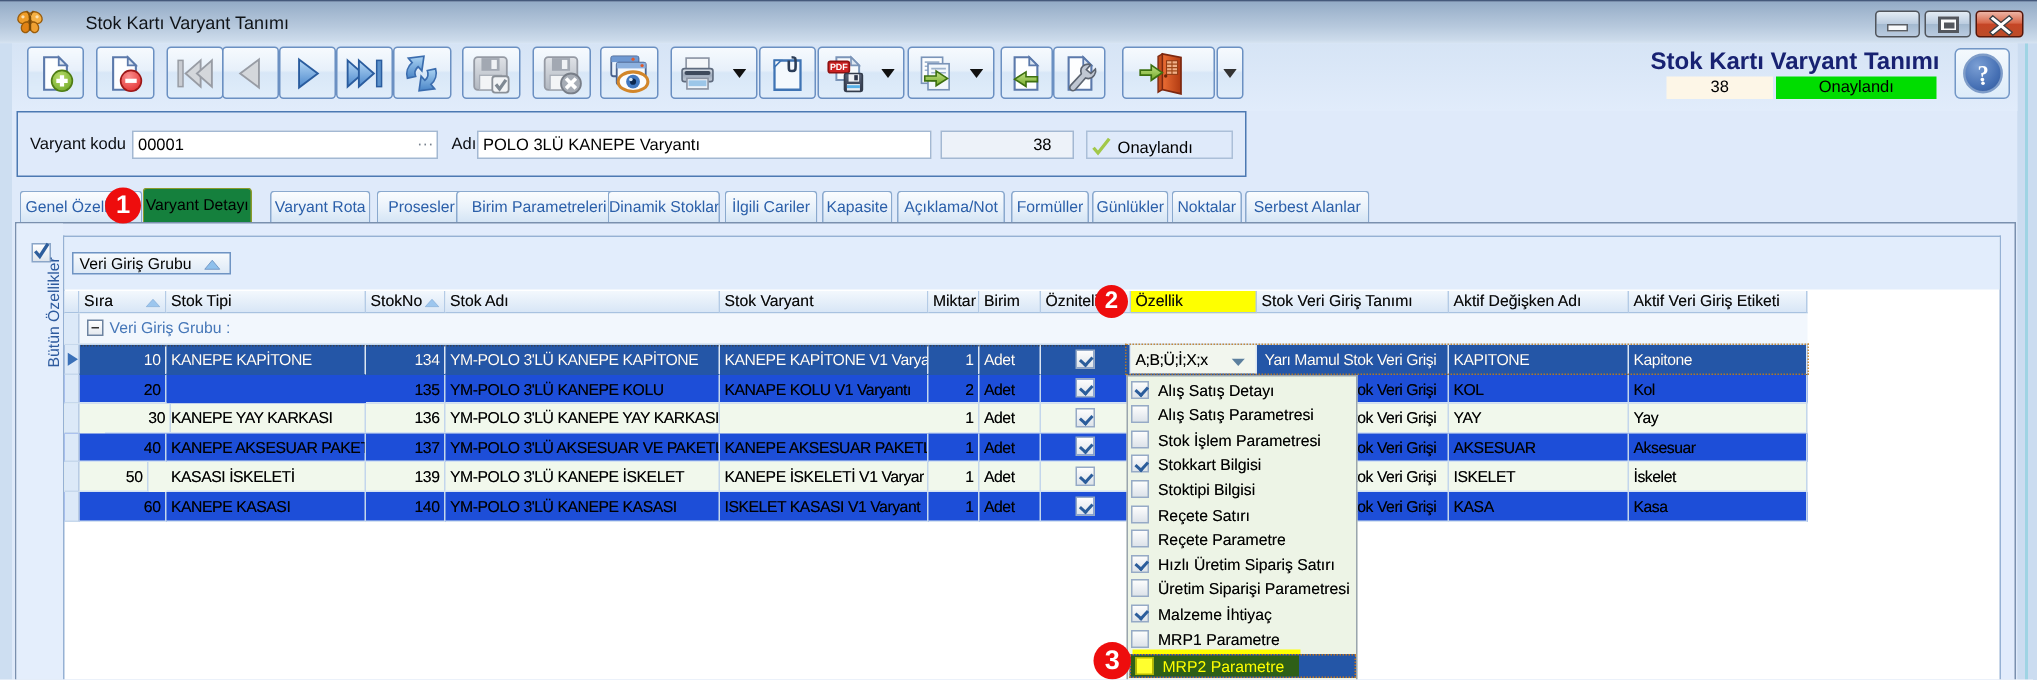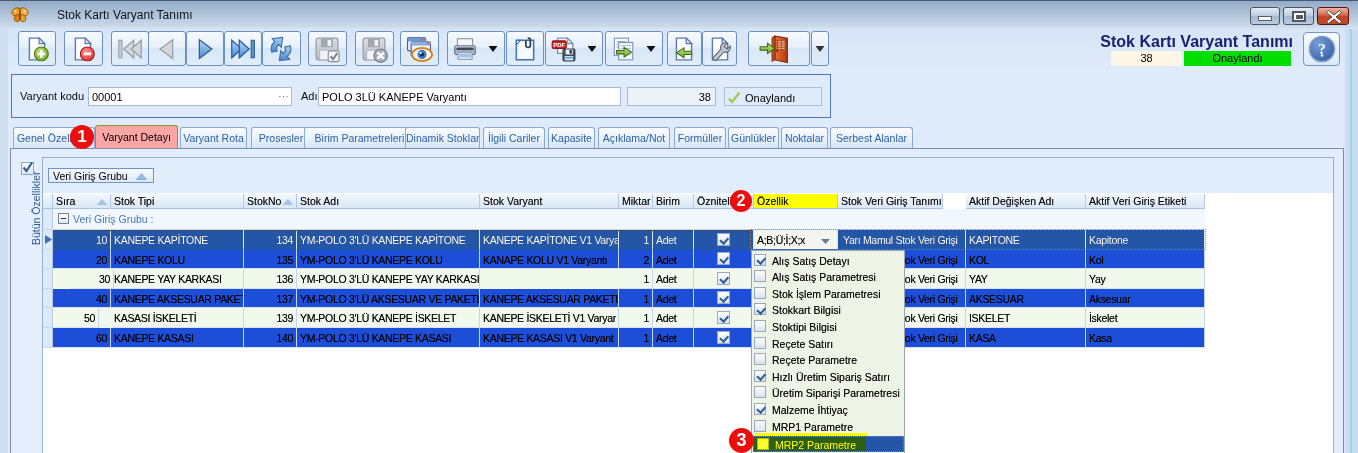--- a/index.html
+++ b/index.html
@@ -2,21 +2,21 @@
 <html><head><meta charset="utf-8"><style>
 *{margin:0;padding:0;box-sizing:border-box}
 html,body{width:1358px;height:453px;overflow:hidden}
 body{font-family:"Liberation Sans",sans-serif;position:relative;background:#cfdff2}
 .a{position:absolute}
 #ttl{left:0;top:0;width:1358px;height:29px;background:linear-gradient(#93abc6 0%,#a3b8d0 25%,#b7c9dd 60%,#ccdbeb 92%,#d8e5f2 100%);border-top:1px solid #45597b}
 .wb{top:7px;height:18px;border-radius:3px;border:1px solid #50555c}
 .tbtn{top:31px;height:35px;border:1px solid #6b90c2;border-radius:3px;background:linear-gradient(#f6fafe 0%,#e7f0fa 45%,#d8e7f7 50%,#e0edfa 100%)}
 .tbtn svg{position:absolute;left:50%;top:50%;transform:translate(-50%,-50%)}
 .flabel{font-size:11px;color:#0a0c10;top:90px}
-.ffield{top:87px;height:19px;background:#fff;border:1px solid #a3b8d2;font-size:11px;color:#000;padding:3px 4px 0 3px;white-space:nowrap}
+.ffield{top:87px;height:19px;background:#fff;border:1px solid #a3b8d2;font-size:11px;color:#000;padding:3px 14px 0 3px;white-space:nowrap}
 .tab{top:127px;height:21px;font-size:10.5px;color:#2b5fa9;text-align:center;border:1px solid #8aa9ce;border-bottom:none;border-radius:3px 3px 0 0;background:linear-gradient(#fafcfe 0%,#e8f1fa 55%,#d5e5f5 100%);padding-top:4px;white-space:nowrap;overflow:hidden}
 .hc{top:194px;height:15px;background:linear-gradient(#f3f8fd,#d8e6f6);border-right:1px solid #b4cbe6;border-bottom:1px solid #a8c2e0;font-size:10.5px;color:#0a0a0a;text-shadow:0 0 0.4px rgba(0,0,0,0.5);padding:1px 0 0 3px;overflow:hidden;white-space:nowrap}
 .c{height:100%;border-right:1px solid #c3d6ec;border-bottom:1px solid #d5e3f2;font-size:10.5px;letter-spacing:-0.3px;color:#000;text-shadow:0 0 0.4px rgba(0,0,0,0.55);padding:4px 3px 0 3px;overflow:hidden;white-space:nowrap;position:absolute;top:0}
 .num{text-align:right}
 .row{left:43px;width:1162px;position:absolute}
 .rowsel{background:#2456a7}
 .rowsel .c{color:#fff;border-right-color:#dce6f2;border-bottom-color:#2456a7}
 .rowa{background:#1d4ed8}
 .rowb{background:#f1f8ec}
 .cb{display:inline-block;width:13px;height:13px;border:1px solid #96aac6;background:linear-gradient(#fdfdfd,#dde3ea);position:relative;vertical-align:top}
@@ -310,21 +310,21 @@
 <div class="a" style="left:11px;top:74px;width:820px;height:44px;border:1px solid #4c79b2"></div>
 <div class="a flabel" style="left:20px">Varyant kodu</div>
 <div class="a ffield" style="left:88px;width:204px">00001<span style="position:absolute;right:2px;top:2px;color:#78828e">···</span></div>
 <div class="a flabel" style="left:301px">Adı</div>
 <div class="a ffield" style="left:318px;width:303px">POLO 3LÜ KANEPE Varyantı</div>
 <div class="a ffield num" style="left:627px;width:89px;background:#edf2f9;text-align:right">38</div>
 <div class="a ffield" style="left:724px;width:98px;background:transparent;border-color:#abbfd8;padding-left:2px"><svg width="15" height="14" viewBox="0 0 15 14" style="vertical-align:-3px">
       <path d="M2 7.5 L5 11 L12.5 1.5" fill="none" stroke="#a2c84a" stroke-width="2.2"></path>
     </svg> Onaylandı</div>
 <div class="a tab" style="left:13px;width:82px">Genel Özellikler</div>
-<div class="a tab" style="left:95px;width:83px;top:125px;height:23px;background:#fca5a5;color:#000;border-color:#8a9a2c;padding-top:5px">Varyant Detayı</div>
+<div class="a tab" style="left:95px;width:73px;top:125px;height:23px;background:#15803d;color:#000;border-color:#8a9a2c;padding-top:5px">Varyant Detayı</div>
 <div class="a tab" style="left:180px;width:67px">Varyant Rota</div>
 <div class="a tab" style="left:251px;width:60px">Prosesler</div>
 <div class="a tab" style="left:304px;width:111px">Birim Parametreleri</div>
 <div class="a tab" style="left:405px;width:75px">Dinamik Stoklar</div>
 <div class="a tab" style="left:483px;width:62px">İlgili Cariler</div>
 <div class="a tab" style="left:548px;width:47px">Kapasite</div>
 <div class="a tab" style="left:598px;width:72px">Açıklama/Not</div>
 <div class="a tab" style="left:674px;width:52px">Formüller</div>
 <div class="a tab" style="left:728px;width:51px">Günlükler</div>
 <div class="a tab" style="left:781px;width:47px">Noktalar</div>
@@ -349,21 +349,21 @@
 <div class="a hc" style="left:111px;width:133px;position:absolute">Stok Tipi</div>
 <div class="a hc" style="left:244px;width:53px;position:absolute">StokNo<svg width="10" height="6" viewBox="0 0 10 6" style="position:absolute;right:3px;top:5px">
       <path d="M0.5 5.5 L5 0.5 L9.5 5.5 Z" fill="#9cc6ee" stroke="#85aed8" stroke-width="0.5"></path>
     </svg></div>
 <div class="a hc" style="left:297px;width:183px;position:absolute">Stok Adı</div>
 <div class="a hc" style="left:480px;width:139px;position:absolute">Stok Varyant</div>
 <div class="a hc" style="left:619px;width:34px;position:absolute">Miktar</div>
 <div class="a hc" style="left:653px;width:41px;position:absolute">Birim</div>
 <div class="a hc" style="left:694px;width:60px;position:absolute">Öznitelik</div>
 <div class="a hc" style="left:754px;width:84px;background:#feff00;position:absolute">Özellik</div>
-<div class="a hc" style="left:838px;width:105px;position:absolute">Stok Veri Giriş Tanımı</div>
+<div class="a hc" style="left:838px;width:128px;position:absolute">Stok Veri Giriş Tanımı</div>
 <div class="a hc" style="left:966px;width:120px;position:absolute">Aktif Değişken Adı</div>
 <div class="a hc" style="left:1086px;width:119px;position:absolute">Aktif Veri Giriş Etiketi</div>
 <div class="a" style="left:43px;top:209px;width:1162px;height:21px;background:#f2f7fd;border-bottom:1px solid #c6d8ec">
 <div style="position:absolute;left:10px;top:0;width:1152px;height:20px;"></div>
 <span style="position:absolute;left:15px;top:4px;width:11px;height:11px;border:1px solid #6d83a0;background:linear-gradient(#fff,#e4e9ef)">
       <span style="position:absolute;left:2px;top:4px;width:5px;height:1px;background:#333"></span>
     </span>
 <span style="position:absolute;left:30px;top:4px;font-size:10.5px;color:#4677b8">Veri Giriş Grubu :</span>
 <div style="position:absolute;left:0px;top:0;width:10px;height:20px;background:#dce9f8;border-right:1px solid #b9cce4"></div>
 </div>
@@ -384,21 +384,20 @@
     <div class="c" style="left:711px;width:84px;background:#f2f6ee;color:#000">A;B;Ü;İ;X;x<svg width="9" height="5" viewBox="0 0 9 5" style="position:absolute;right:7px;top:9px">
         <path d="M0 0 L9 0 L4.5 5 Z" fill="#5c7f9e"></path>
       </svg></div>
     <div class="c" style="left:795px;width:128px;padding-left:5px">Yarı Mamul Stok Veri Grişi</div>
     <div class="c" style="left:923px;width:120px">KAPITONE</div>
     <div class="c" style="left:1043px;width:119px">Kapitone</div>
   </div>
 <div class="row rowa" style="top:250px;height:19px">
     <div class="c" style="left:0;width:10px;background:#dce9f8;border-right:1px solid #b9cce4;border-bottom:1px solid #c6d8ec"></div>
     <div class="c num" style="left:10px;width:58px">20</div>
-    <div class="c" style="left:68px;width:133px">KANEPE KOLU</div>
     <div class="c num" style="left:201px;width:53px">135</div>
     <div class="c" style="left:254px;width:183px">YM-POLO 3'LÜ KANEPE KOLU</div>
     <div class="c" style="left:437px;width:139px">KANAPE KOLU V1 Varyantı</div>
     <div class="c num" style="left:576px;width:34px">2</div>
     <div class="c" style="left:610px;width:41px">Adet</div>
     <div class="c" style="left:651px;width:60px;padding-top:2px;text-align:center"><span class="cb on"></span></div>
     <div class="c" style="left:711px;width:84px"></div>
     <div class="c" style="left:795px;width:128px;padding-left:5px">Yarı Mamul Stok Veri Grişi</div>
     <div class="c" style="left:923px;width:120px">KOL</div>
     <div class="c" style="left:1043px;width:119px">Kol</div>
@@ -446,21 +445,21 @@
     <div class="c" style="left:795px;width:128px;padding-left:5px">Yarı Mamul Stok Veri Grişi</div>
     <div class="c" style="left:923px;width:120px">ISKELET</div>
     <div class="c" style="left:1043px;width:119px">İskelet</div>
   </div>
 <div class="row rowa" style="top:328px;height:20px">
     <div class="c" style="left:0;width:10px;background:#dce9f8;border-right:1px solid #b9cce4;border-bottom:1px solid #c6d8ec"></div>
     <div class="c num" style="left:10px;width:58px">60</div>
     <div class="c" style="left:68px;width:133px">KANEPE KASASI</div>
     <div class="c num" style="left:201px;width:53px">140</div>
     <div class="c" style="left:254px;width:183px">YM-POLO 3'LÜ KANEPE KASASI</div>
-    <div class="c" style="left:437px;width:139px">KANEPE KASASI V1 Varyant</div>
+    <div class="c" style="left:437px;width:139px">ISKELET KASASI V1 Varyant</div>
     <div class="c num" style="left:576px;width:34px">1</div>
     <div class="c" style="left:610px;width:41px">Adet</div>
     <div class="c" style="left:651px;width:60px;padding-top:3px;text-align:center"><span class="cb on"></span></div>
     <div class="c" style="left:711px;width:84px"></div>
     <div class="c" style="left:795px;width:128px;padding-left:5px">Yarı Mamul Stok Veri Grişi</div>
     <div class="c" style="left:923px;width:120px">KASA</div>
     <div class="c" style="left:1043px;width:119px">Kasa</div>
   </div>
 <div class="a" style="left:54px;top:229.5px;width:697px;height:1px;border-top:1px dotted #3c3c3c;opacity:0.8"></div>
 <div class="a" style="left:750px;top:229px;width:456px;height:21px;border:1px dotted rgba(196,124,28,0.85)"></div>

